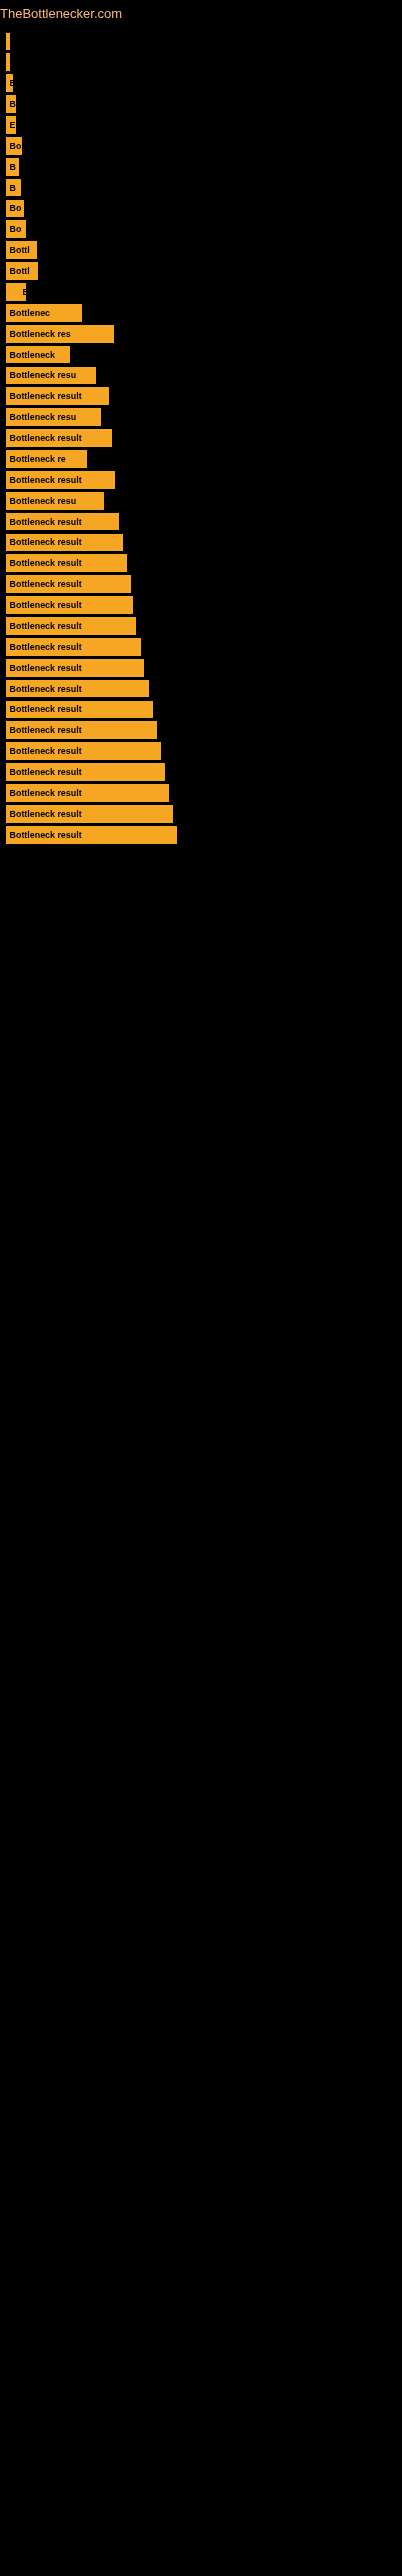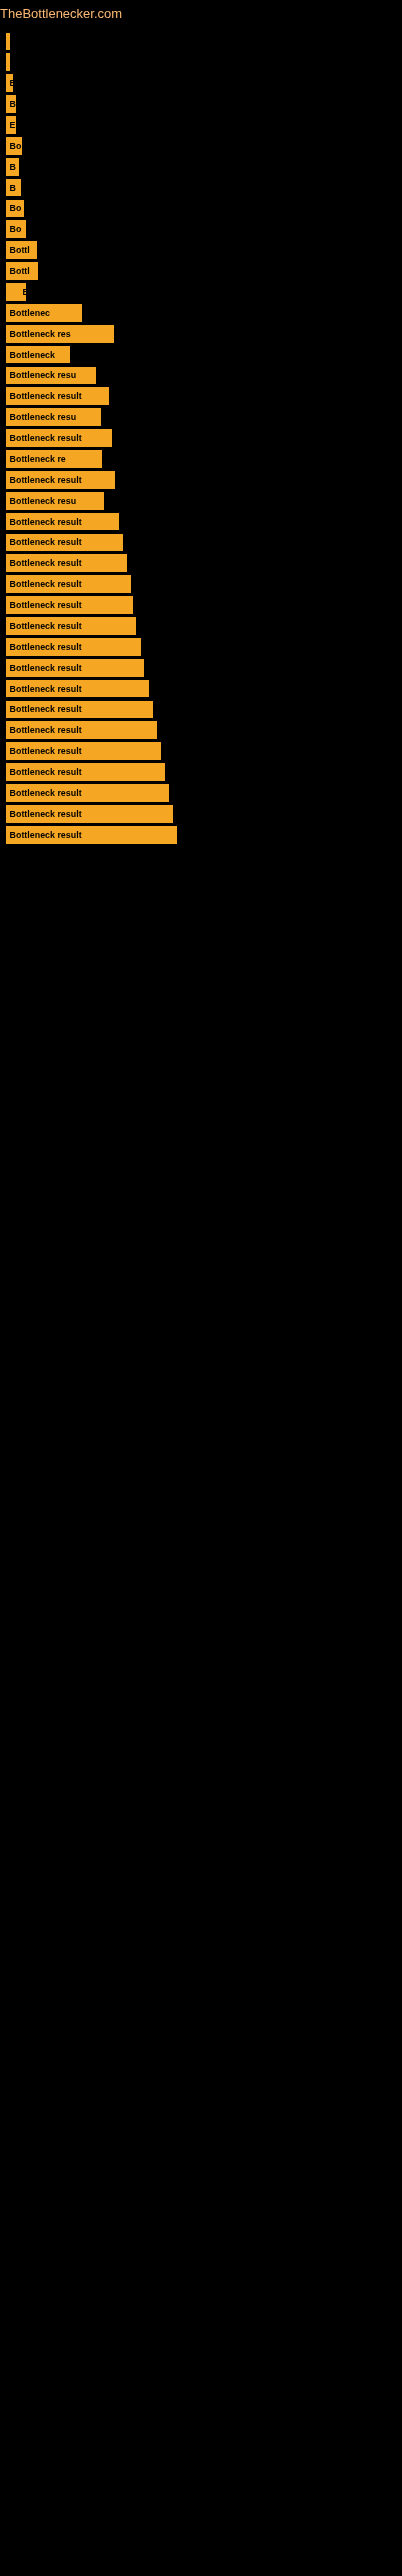--- a/index.html
+++ b/index.html
@@ -104,21 +104,21 @@
     <div class="bar-row">
       <div class="bar" style="width: 103px;">Bottleneck result</div>
     </div>
     <div class="bar-row">
       <div class="bar" style="width: 95px;">Bottleneck resu</div>
     </div>
     <div class="bar-row">
       <div class="bar" style="width: 106px;">Bottleneck result</div>
     </div>
     <div class="bar-row">
-      <div class="bar" style="width: 96px;">Bottleneck re</div>
+      <div class="bar" style="width: 81px;">Bottleneck re</div>
     </div>
     <div class="bar-row">
       <div class="bar" style="width: 109px;">Bottleneck result</div>
     </div>
     <div class="bar-row">
       <div class="bar" style="width: 98px;">Bottleneck resu</div>
     </div>
     <div class="bar-row">
       <div class="bar" style="width: 113px;">Bottleneck result</div>
     </div>

